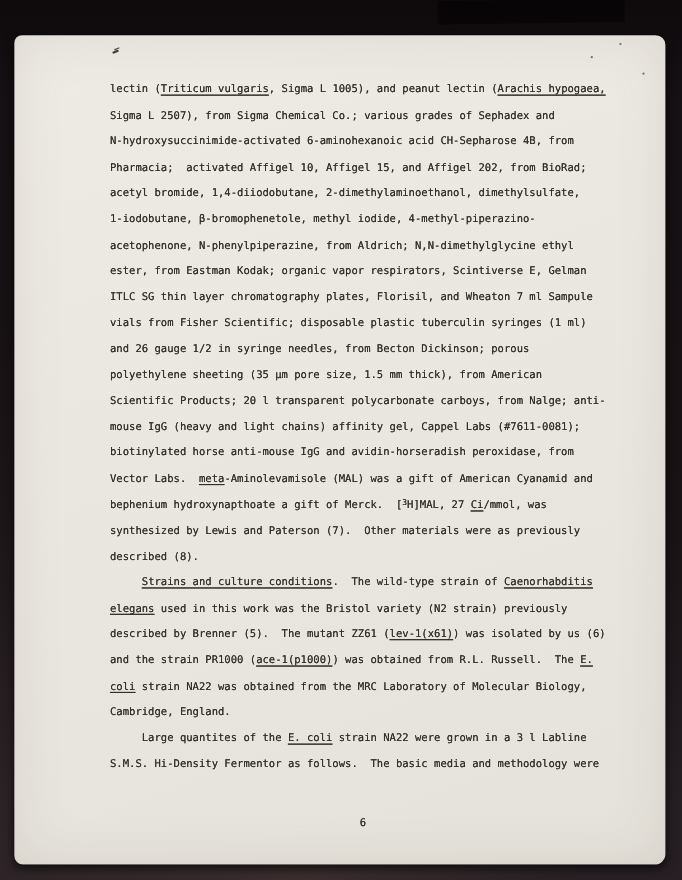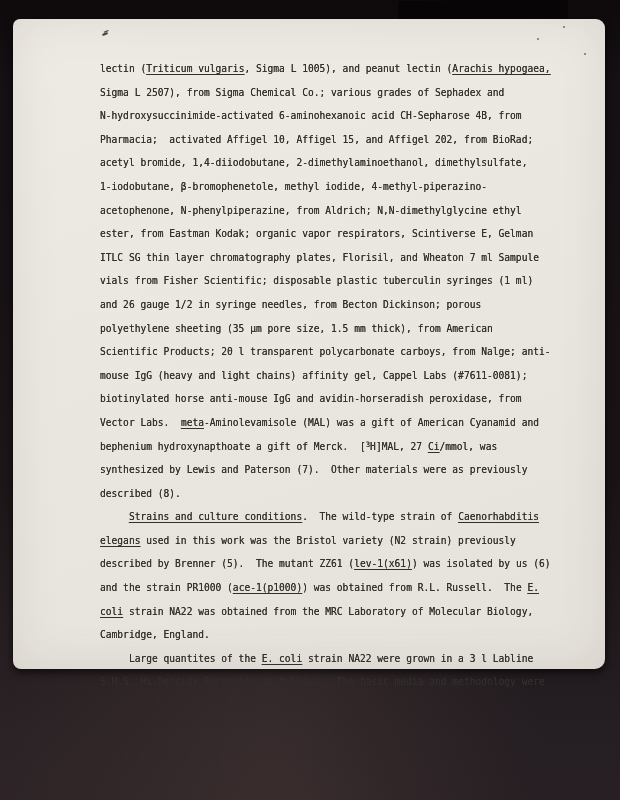--- a/index.html
+++ b/index.html
@@ -14,21 +14,21 @@
       radial-gradient(ellipse at 45% 102%, rgba(96,74,68,.30), rgba(0,0,0,0) 55%),
       radial-gradient(ellipse at 0% 100%, rgba(70,55,52,.22), rgba(0,0,0,0) 45%),
       linear-gradient(180deg,#0e0a0c 0%,#151013 10%,#191316 60%,#251e22 92%,#271f23 100%);
   }
   .shade{
     position:absolute;left:398px;top:0;width:170px;height:21px;
     background:rgba(4,2,3,.55);
     transform:skewY(-0.8deg);
   }
   .paper{
-    position:absolute;left:13px;top:19px;width:592px;height:650px;
+    position:absolute;left:13px;top:32px;width:592px;height:754px;
     background:linear-gradient(160deg,#eeebe5 0%,#eae7e1 45%,#e5e2db 100%);
     border-radius:7px 9px 10px 8px;
     box-shadow:0 3px 9px rgba(0,0,0,.7), inset 0 0 46px rgba(118,108,92,.14);
   }
   .text{
     position:absolute;left:87px;top:38px;
     font-size:9.6px;line-height:23.6px;
     color:#32302b;
     white-space:pre;
     text-shadow:0 0 .5px rgba(45,42,38,.85);

